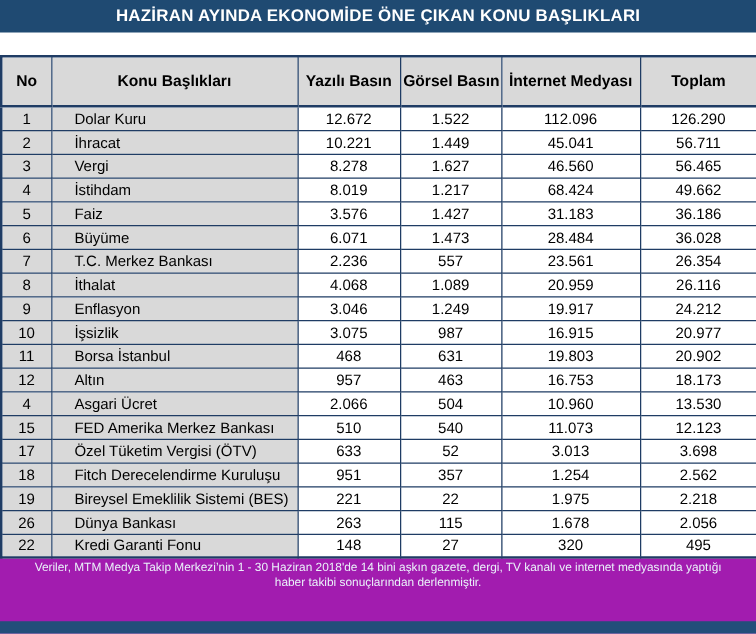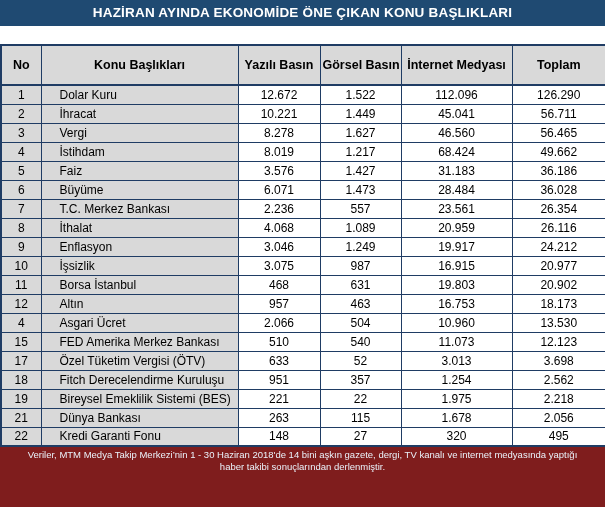--- a/index.html
+++ b/index.html
@@ -57,24 +57,23 @@
   .data-table td.cell-no,
   .data-table td.cell-topic {
     background: #D9D9D9;
   }
   .data-table td.cell-topic {
     text-align: left;
     padding-left: 18px;
   }
   .footer {
     flex: 1 1 auto;
-    background: #7f1d1d;
+    background: #a21caf;
     display: flex; flex-direction: column;
     justify-content: space-between;
-    align-items: center;
   }
   .footer-note {
     color: #EAF2FA;
     font-size: 9.5px;
     line-height: 1.3;
     text-align: center;
     padding: 2px 3px 0 3px;
   }
   .footer-note span { display: block; }
   .footer-strip {
@@ -258,21 +257,21 @@
     <tr>
       <td class="cell-no">19</td>
       <td class="cell-topic">Bireysel Emeklilik Sistemi (BES)</td>
       <td class="cell-print">221</td>
       <td class="cell-visual">22</td>
       <td class="cell-internet">1.975</td>
       <td class="cell-total">2.218</td>
     </tr>
 
     <tr>
-      <td class="cell-no">21</td>
+      <td class="cell-no">26</td>
       <td class="cell-topic">Dünya Bankası</td>
       <td class="cell-print">263</td>
       <td class="cell-visual">115</td>
       <td class="cell-internet">1.678</td>
       <td class="cell-total">2.056</td>
     </tr>
 
     <tr>
       <td class="cell-no">22</td>
       <td class="cell-topic">Kredi Garanti Fonu</td>

